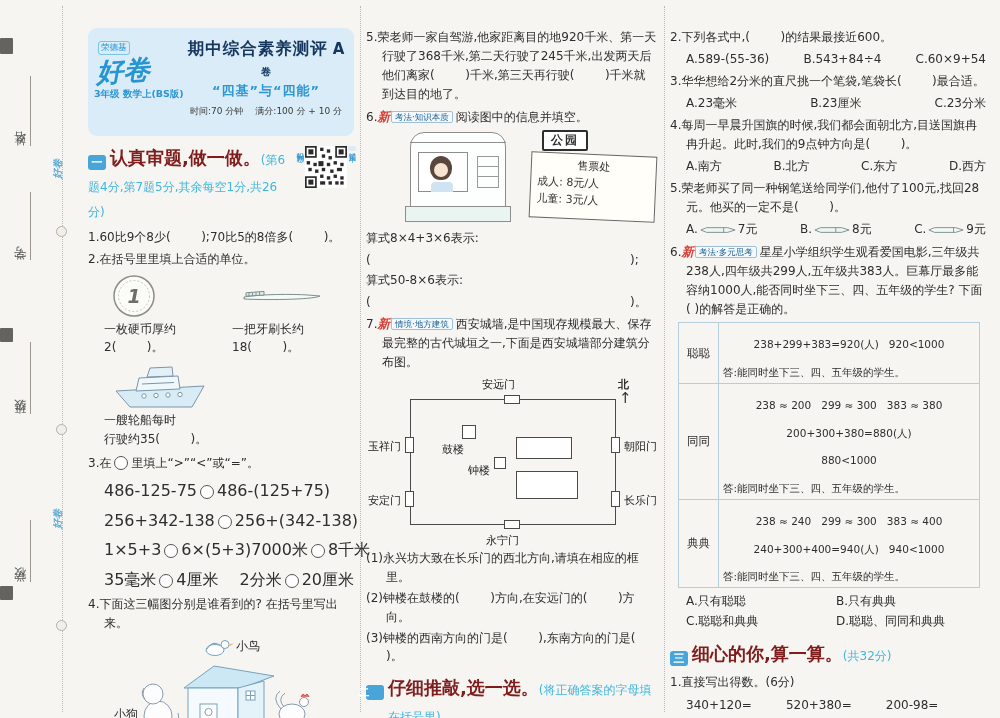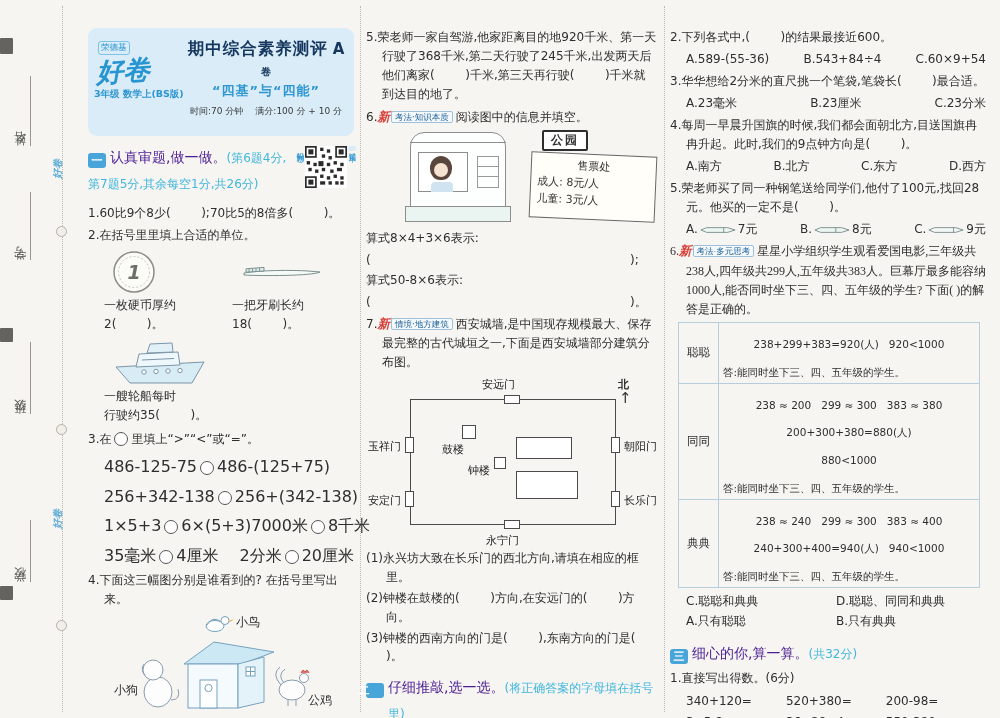--- a/index.html
+++ b/index.html
@@ -38,21 +38,21 @@
   .h-paper-a { font-size:15px; font-weight:bold; color:#15365e; margin-left:5px; }
   .h-paper-j { font-size:10px; font-weight:bold; color:#15365e; }
   .h-sub { font-size:13px; font-weight:bold; color:#2e96d2; margin-top:3px; letter-spacing:1px; }
   .h-meta { font-size:9px; color:#3a3a3a; margin-top:5px; display:flex; justify-content:center; gap:12px; }
 
   
   .sec { margin:8px 0 4px 0; line-height:1.6; }
   .sec-icon { display:inline-block; width:18px; height:15px; background:#47a5d9; border-radius:3px;
               color:#fff; font-size:11px; font-weight:bold; text-align:center; line-height:15px;
               margin-right:4px; vertical-align:-2px; }
-  .sec-title { color:#4c1d95; font-weight:normal; font-size:14px; }
+  .sec-title { color:#7f1d1d; font-weight:bold; font-size:18px; }
   .sec-note { color:#3fb6dd; font-size:12px; }
   .sec1-wrap { position:relative; padding-right:64px; min-height:56px; }
   .qr { position:absolute; right:-2px; top:2px; display:flex; align-items:flex-start; gap:1px; }
   .qr-side { writing-mode:vertical-rl; font-size:7.5px; color:#2e96d2; letter-spacing:1px; line-height:1.1; }
   .qr-side.book { background:#d9ecf7; padding:1px 0; border-radius:2px; }
 
   
   .q { font-size:12px; line-height:1.58; margin-bottom:3px; white-space:pre-wrap;
        padding-left:16px; text-indent:-16px; }
   .sub { font-size:12px; line-height:1.58; white-space:pre-wrap; padding-left:20px; text-indent:-20px; margin-bottom:2px; }
@@ -469,21 +469,21 @@
       <span><span>B.</span><svg class="pen" width="38" height="10" viewBox="0 0 40 10">
             <path d="M2 5 L8 2.5 L30 2.5 L38 5 L30 7.5 L8 7.5 Z" fill="#edf5f2" stroke="#7c8f8f"></path>
             <line x1="24" y1="2.5" x2="24" y2="7.5" stroke="#7c8f8f"></line>
           </svg><span>8元</span></span>
       <span><span>C.</span><svg class="pen" width="38" height="10" viewBox="0 0 40 10">
             <path d="M2 5 L8 2.5 L30 2.5 L38 5 L30 7.5 L8 7.5 Z" fill="#f3f8f6" stroke="#7c8f8f"></path>
             <line x1="28" y1="2.5" x2="28" y2="7.5" stroke="#7c8f8f"></line>
           </svg><span>9元</span></span>
     </div>
 
-    <div class="q" style="white-space:normal;font-family:Liberation Serif, serif;">
+    <div class="q" style="white-space:normal;">
       <span>6.</span><span class="tagnew">新</span><span class="tagbox">考法·多元思考</span><span>星星小学组织学生观看爱国电影,三年级共238人,四年级共299人,五年级共383人。巨幕厅最多能容纳1000人,能否同时坐下三、四、五年级的学生? 下面(        )的解答是正确的。</span>
     </div>
 
     <table class="anstable">
       <tbody>
           <tr>
         <td class="nm">聪聪</td>
         <td>
           <div class="tl">238+299+383=920(人)   920&lt;1000</div>
           <div class="tl ans">答:能同时坐下三、四、五年级的学生。</div>
@@ -503,26 +503,26 @@
         <td>
           <div class="tl">238 ≈ 240   299 ≈ 300   383 ≈ 400</div>
           <div class="tl">240+300+400=940(人)   940&lt;1000</div>
           <div class="tl ans">答:能同时坐下三、四、五年级的学生。</div>
         </td>
       </tr>
     </tbody>
       </table>
 
     <div class="opts2">
+      <span class="o">A.只有聪聪</span>
+      <span class="o">B.只有典典</span>
+    </div>
+    <div class="opts2">
       <span class="o">C.聪聪和典典</span>
       <span class="o">D.聪聪、同同和典典</span>
-    </div>
-    <div class="opts2">
-      <span class="o">A.只有聪聪</span>
-      <span class="o">B.只有典典</span>
     </div>
 
     <div class="sec">
       <span class="sec-icon">三</span><span class="sec-title">细心的你,算一算。</span><span class="sec-note">(共32分)</span>
     </div>
 
     <div class="q">1.直接写出得数。(6分)</div>
     <div class="calc-row">
       <span>340+120=</span>
       <span>520+380=</span>

